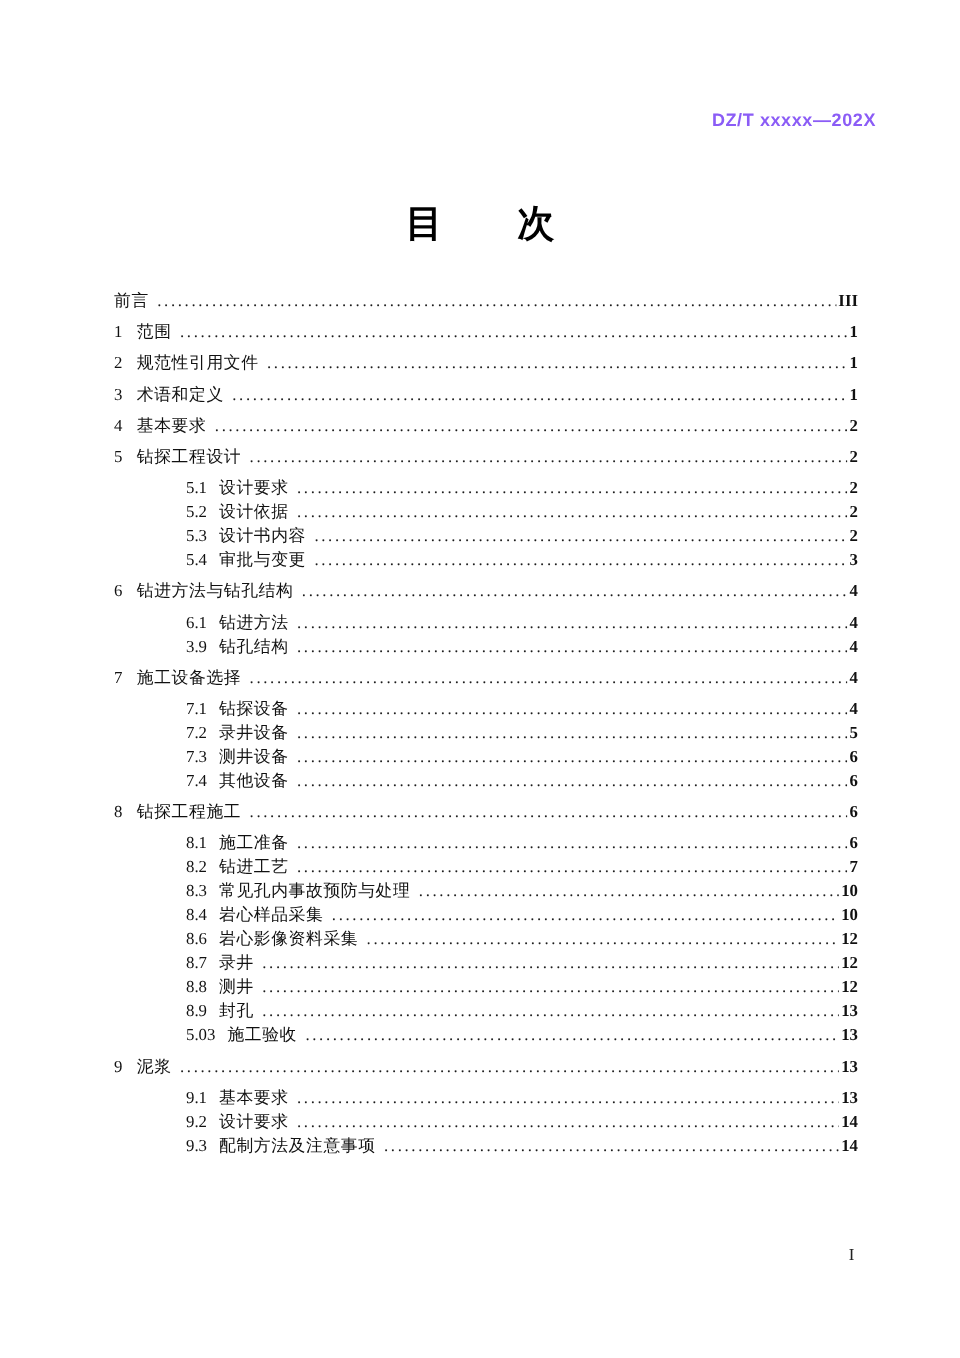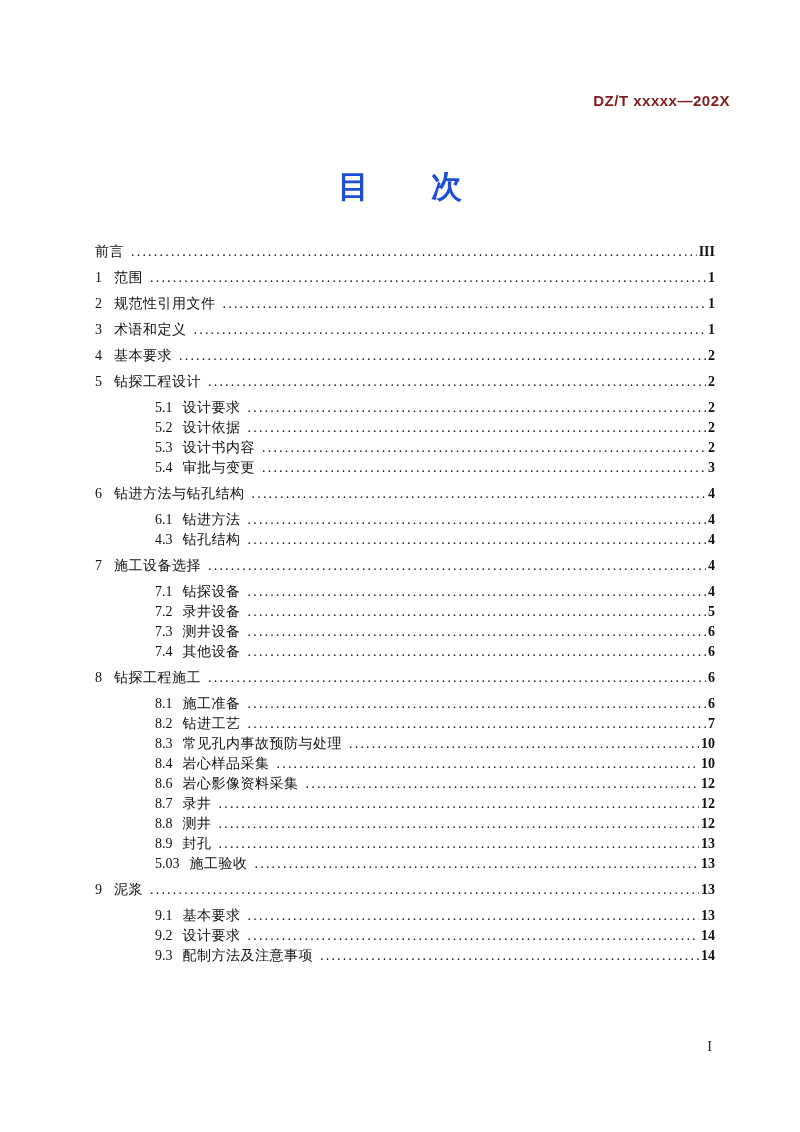--- a/index.html
+++ b/index.html
@@ -11,31 +11,31 @@
     color: #111111;
     overflow: hidden;
   }
   .page-header {
     position: absolute;
     top: 92px; right: 70px;
     font-family: "Liberation Sans", sans-serif;
     font-weight: bold;
     font-size: 15px;
     letter-spacing: 0.5px;
-    color: #7f1d1d;
+    color: #8b5cf6;
     white-space: nowrap;
   }
   .doc-title {
     position: absolute;
     top: 166px; left: 0; width: 100%;
     text-align: center;
     font-family: "Liberation Sans", sans-serif;
     font-weight: bold;
     font-size: 31px;
-    color: #1d4ed8;
+    color: #000000;
     white-space: pre;
   }
   .toc {
     position: absolute;
     top: 236px; left: 95px; right: 85px;
   }
   .toc-row {
     display: flex;
     align-items: center;
     line-height: 20px;
@@ -142,21 +142,21 @@
       <span class="dots"></span>
       <span class="page">4</span>
     </div>
       <div class="toc-row lvl2">
       <span class="num">6.1</span>
       <span class="label">钻进方法</span>
       <span class="dots"></span>
       <span class="page">4</span>
     </div>
       <div class="toc-row lvl2">
-      <span class="num">4.3</span>
+      <span class="num">3.9</span>
       <span class="label">钻孔结构</span>
       <span class="dots"></span>
       <span class="page">4</span>
     </div>
       <div class="toc-row lvl1">
       <span class="num">7</span>
       <span class="label">施工设备选择</span>
       <span class="dots"></span>
       <span class="page">4</span>
     </div>

